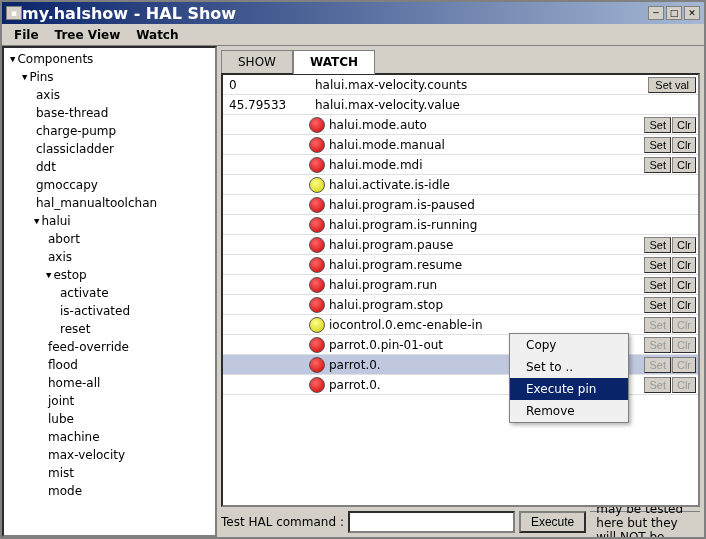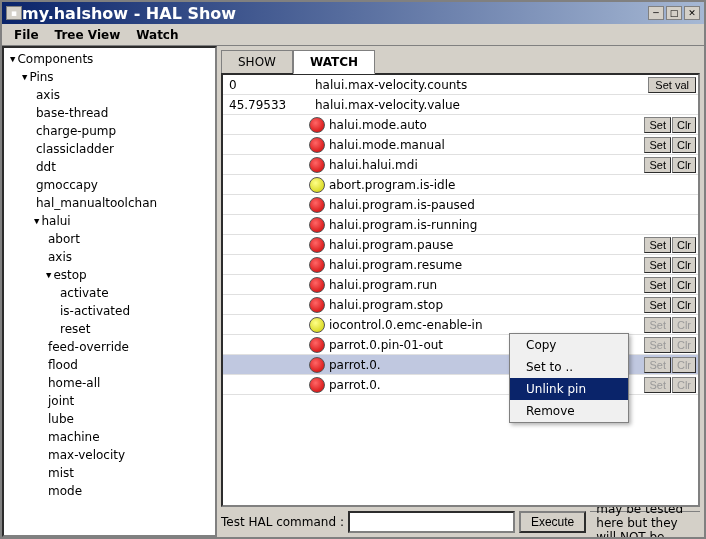--- a/index.html
+++ b/index.html
@@ -343,31 +343,31 @@
           <span class="watch-name">halui.mode.manual</span>
           <div class="watch-btns">
             <button class="watch-btn">Set</button>
             <button class="watch-btn">Clr</button>
           </div>
         </div>
 
         <div class="watch-row">
           <span class="watch-value"></span>
           <span class="watch-led led-red"></span>
-          <span class="watch-name">halui.halui.mdi</span>
+          <span class="watch-name">halui.mode.mdi</span>
           <div class="watch-btns">
             <button class="watch-btn">Set</button>
             <button class="watch-btn">Clr</button>
           </div>
         </div>
 
         <div class="watch-row">
           <span class="watch-value"></span>
           <span class="watch-led led-yellow"></span>
-          <span class="watch-name">abort.program.is-idle</span>
+          <span class="watch-name">halui.activate.is-idle</span>
         </div>
 
         <div class="watch-row">
           <span class="watch-value"></span>
           <span class="watch-led led-red"></span>
           <span class="watch-name">halui.program.is-paused</span>
         </div>
 
         <div class="watch-row">
           <span class="watch-value"></span>
@@ -451,21 +451,21 @@
           <span class="watch-name">parrot.0.</span>
           <div class="watch-btns">
             <button class="watch-btn disabled">Set</button>
             <button class="watch-btn disabled">Clr</button>
           </div>
         </div>
 
         <div class="context-menu">
           <div class="context-item">Copy</div>
           <div class="context-item">Set to ..</div>
-          <div class="context-item active">Unlink pin</div>
+          <div class="context-item active">Execute pin</div>
           <div class="context-item">Remove</div>
         </div>
       </div>
 
       <div class="bottom-section">
         <div class="cmd-row">
           <span class="cmd-label">Test HAL command :</span>
           <input class="cmd-input" type="text" value="" style="">
           <button class="execute-btn">Execute</button>
         </div>

